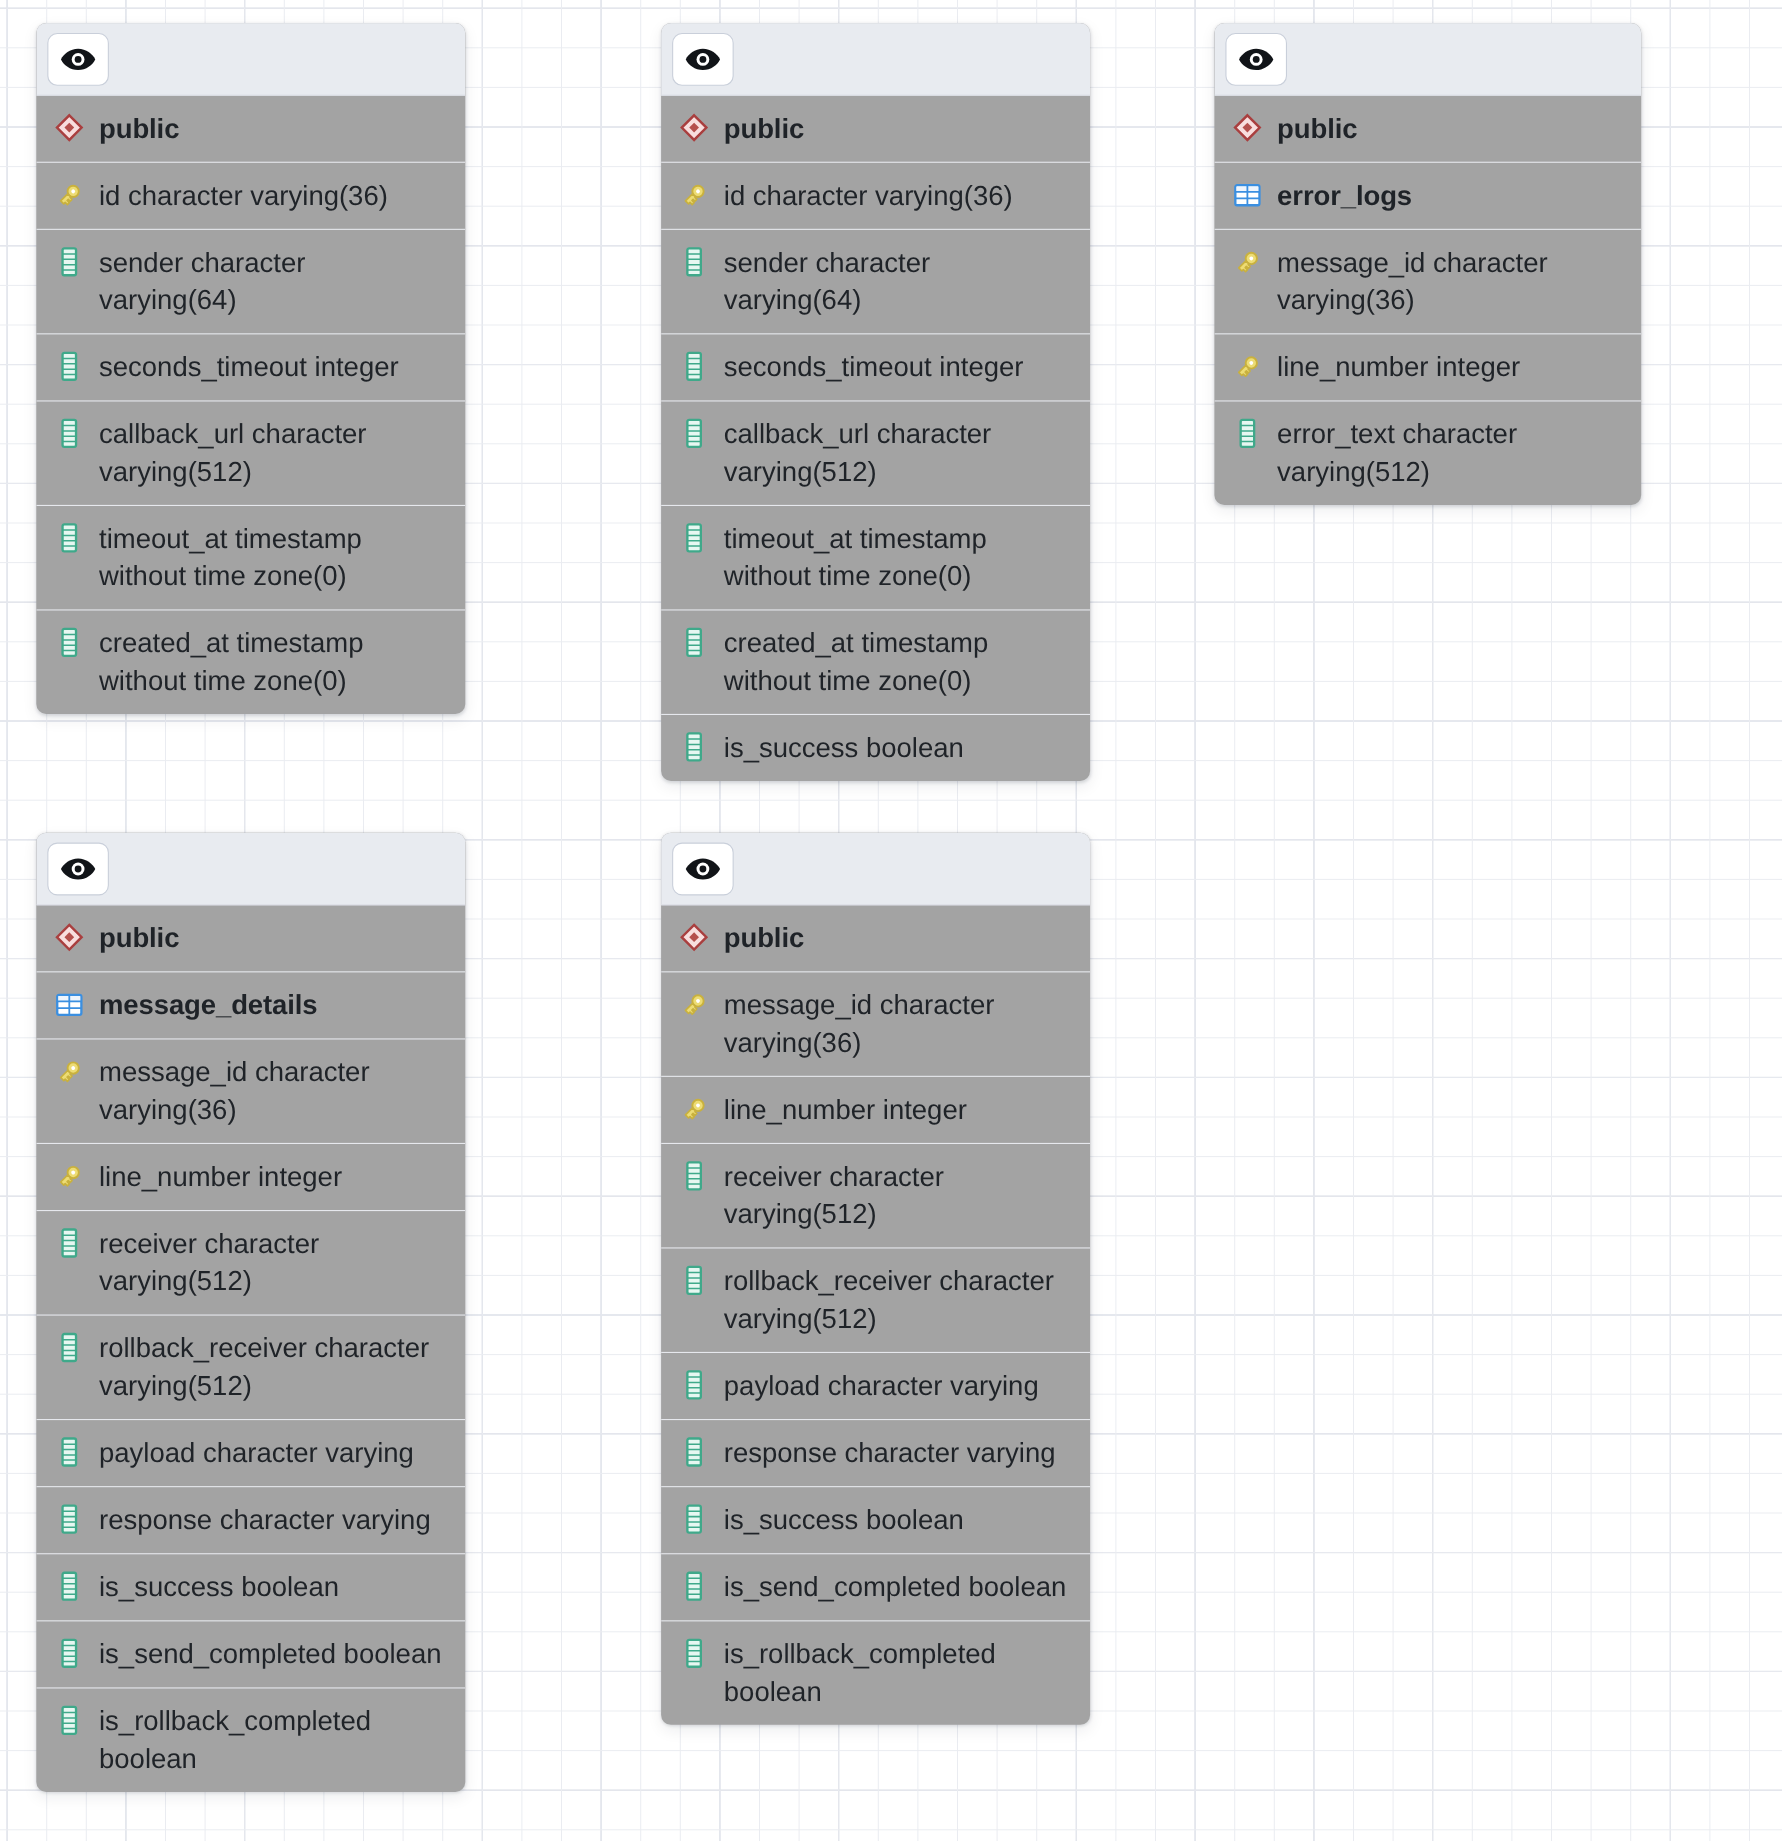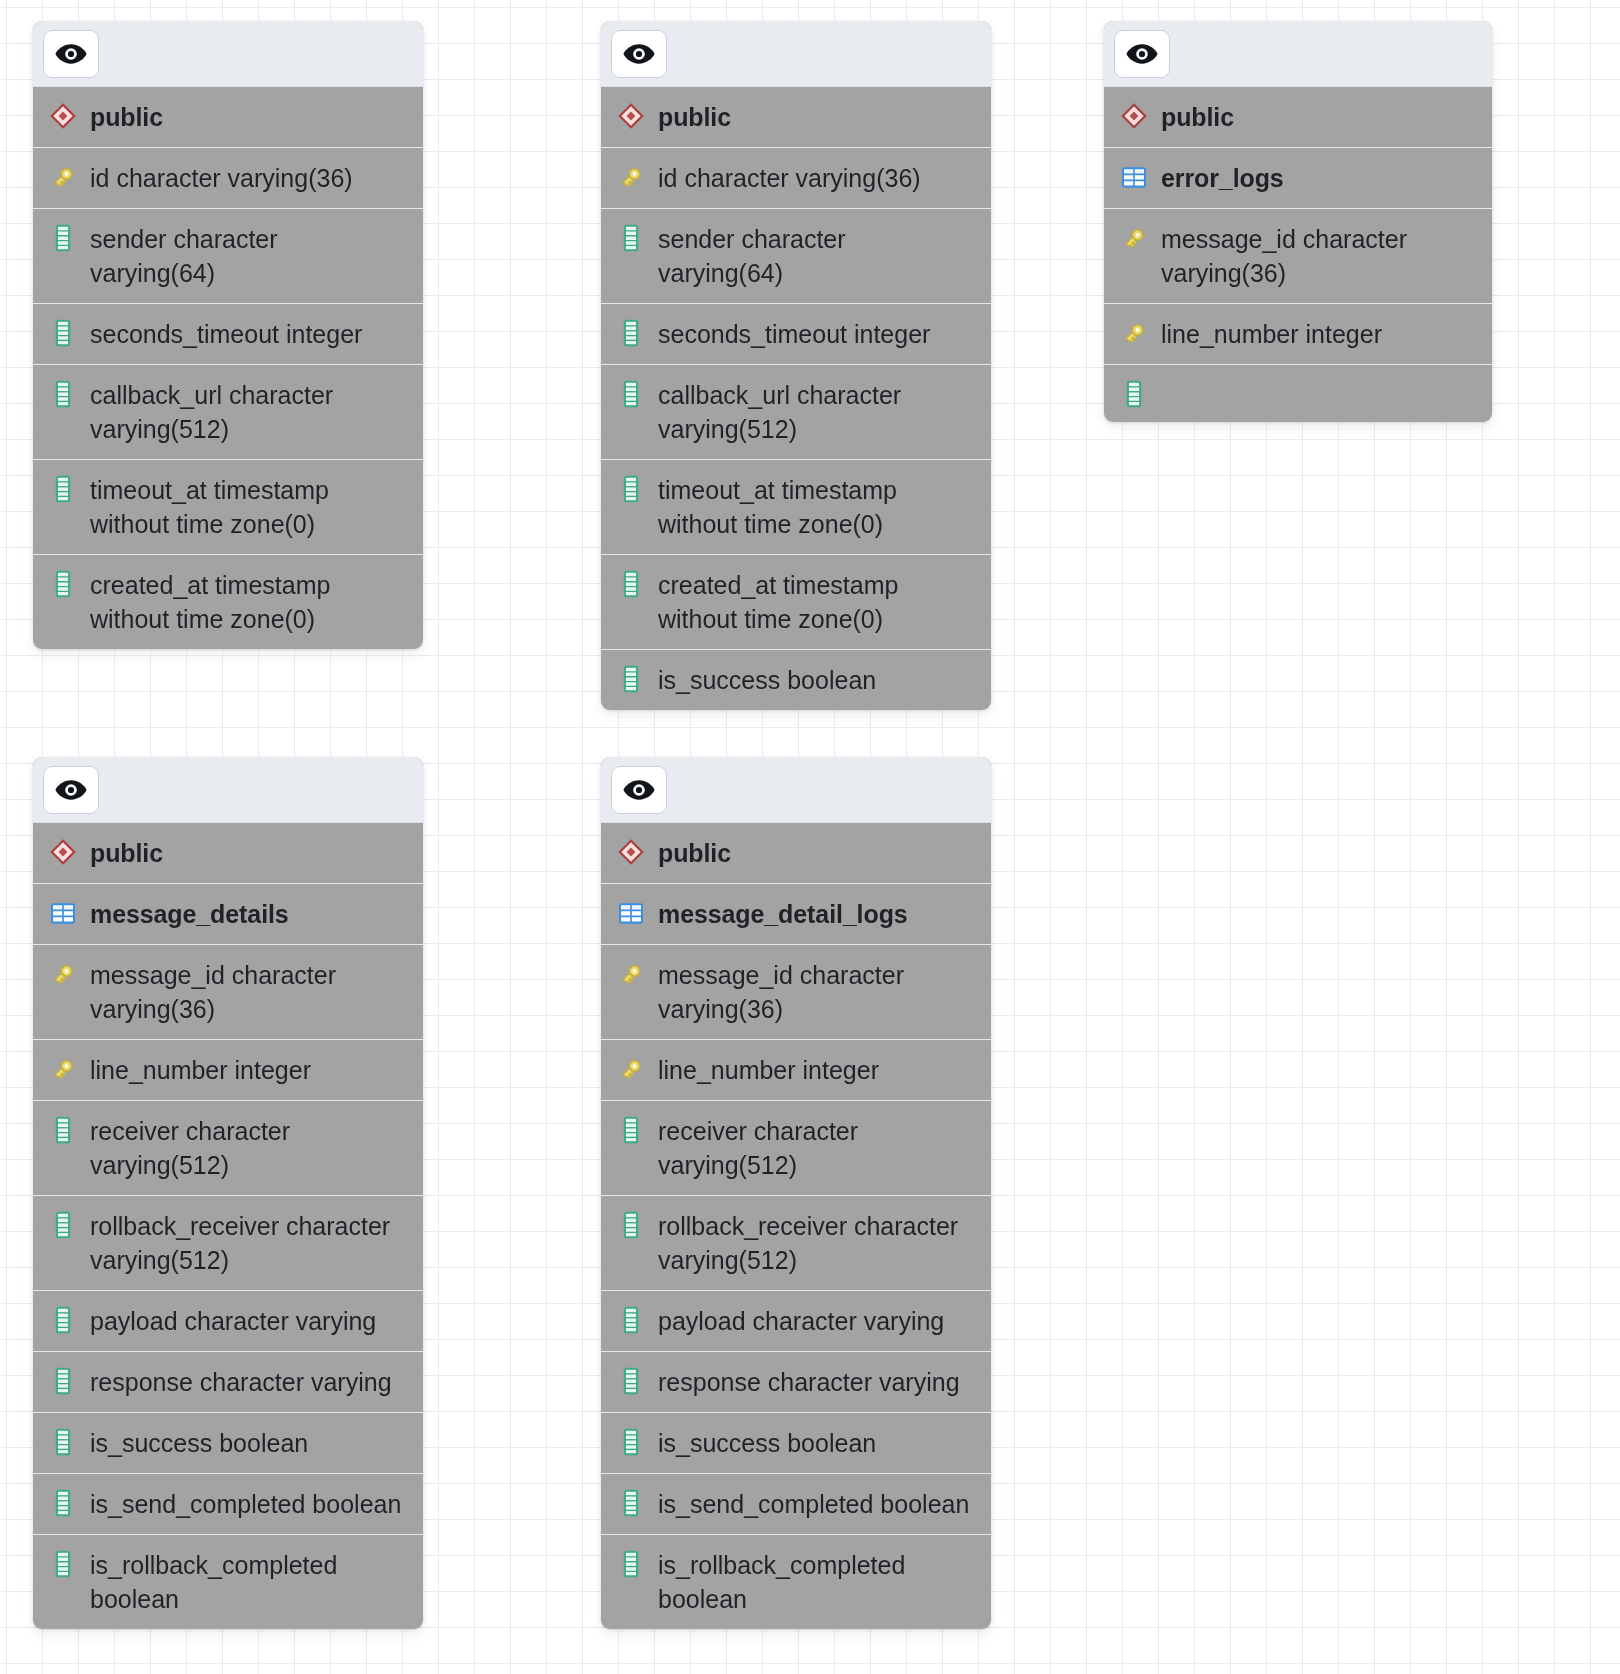--- a/index.html
+++ b/index.html
@@ -358,20 +358,21 @@
       <div class="row column">
         <span class="row-icon">
           <svg viewBox="0 0 16 24" width="24" height="30">
             <rect x="3.1" y="2.2" width="9.8" height="19.6" rx="1.3" fill="#e6f7f1" stroke="#3fa98a" stroke-width="1.7"></rect>
             <line x1="3.1" y1="6.3" x2="12.9" y2="6.3" stroke="#3fa98a" stroke-width="1.1"></line>
             <line x1="3.1" y1="10.2" x2="12.9" y2="10.2" stroke="#3fa98a" stroke-width="1.1"></line>
             <line x1="3.1" y1="14.1" x2="12.9" y2="14.1" stroke="#3fa98a" stroke-width="1.1"></line>
             <line x1="3.1" y1="17.9" x2="12.9" y2="17.9" stroke="#3fa98a" stroke-width="1.1"></line>
           </svg>
         </span>
+        <span class="row-label">error_text character varying(512)</span>
       </div>
     </div>
   <div class="node n-message-details">
       <div class="node-toolbar">
         <div class="eye-btn">
           <svg viewBox="0 0 24 24" width="34" height="34">
             <path d="M12 5.2C6.9 5.2 2.6 8.6 1 12c1.6 3.4 5.9 6.8 11 6.8s9.4-3.4 11-6.8C21.4 8.6 17.1 5.2 12 5.2z" fill="#111418"></path>
             <circle cx="12" cy="12" r="4.1" fill="#ffffff"></circle>
             <circle cx="12" cy="12" r="2.2" fill="#111418"></circle>
           </svg>
@@ -519,32 +520,20 @@
       </div>
       <div class="row schema">
         <span class="row-icon">
           <svg viewBox="0 0 24 24" width="30" height="30">
             <path d="M12 2.4 21.6 12 12 21.6 2.4 12z" fill="#f8dede" stroke="#a93f3f" stroke-width="1.9"></path>
             <path d="M12 8.2 15.8 12 12 15.8 8.2 12z" fill="#b5504d"></path>
           </svg>
         </span>
         <span class="row-label bold">public</span>
       </div>
-      <div class="row table">
-        <span class="row-icon">
-          <svg viewBox="0 0 24 24" width="29" height="29">
-            <rect x="2.6" y="4.2" width="18.8" height="15.6" rx="1.4" fill="#ffffff" stroke="#3b8fe0" stroke-width="1.8"></rect>
-            <rect x="3.5" y="5.1" width="17" height="4.1" fill="#eef5fd"></rect>
-            <line x1="2.6" y1="9.3" x2="21.4" y2="9.3" stroke="#3b8fe0" stroke-width="1.4"></line>
-            <line x1="2.6" y1="14.5" x2="21.4" y2="14.5" stroke="#3b8fe0" stroke-width="1.4"></line>
-            <line x1="12" y1="4.2" x2="12" y2="19.8" stroke="#3b8fe0" stroke-width="1.4"></line>
-          </svg>
-        </span>
-        <span class="row-label bold">message_detail_logs</span>
-      </div>
       <div class="row column">
         <span class="row-icon">
           <svg viewBox="0 0 24 24" width="29" height="29">
             <g transform="rotate(-45 12 12)">
               <circle cx="16.3" cy="12" r="4.4" fill="#eddc74" stroke="#c9b13e" stroke-width="1.5"></circle>
               <circle cx="16.3" cy="12" r="1.5" fill="#ffffff"></circle>
               <path d="M11.9 10.3H4.2v3.4h1.6v2.4h2.1v-2.4h1.3v2.1h2v-2.1h.7z" fill="#eddc74" stroke="#c9b13e" stroke-width="1.3" stroke-linejoin="round"></path>
             </g>
           </svg>
         </span>

